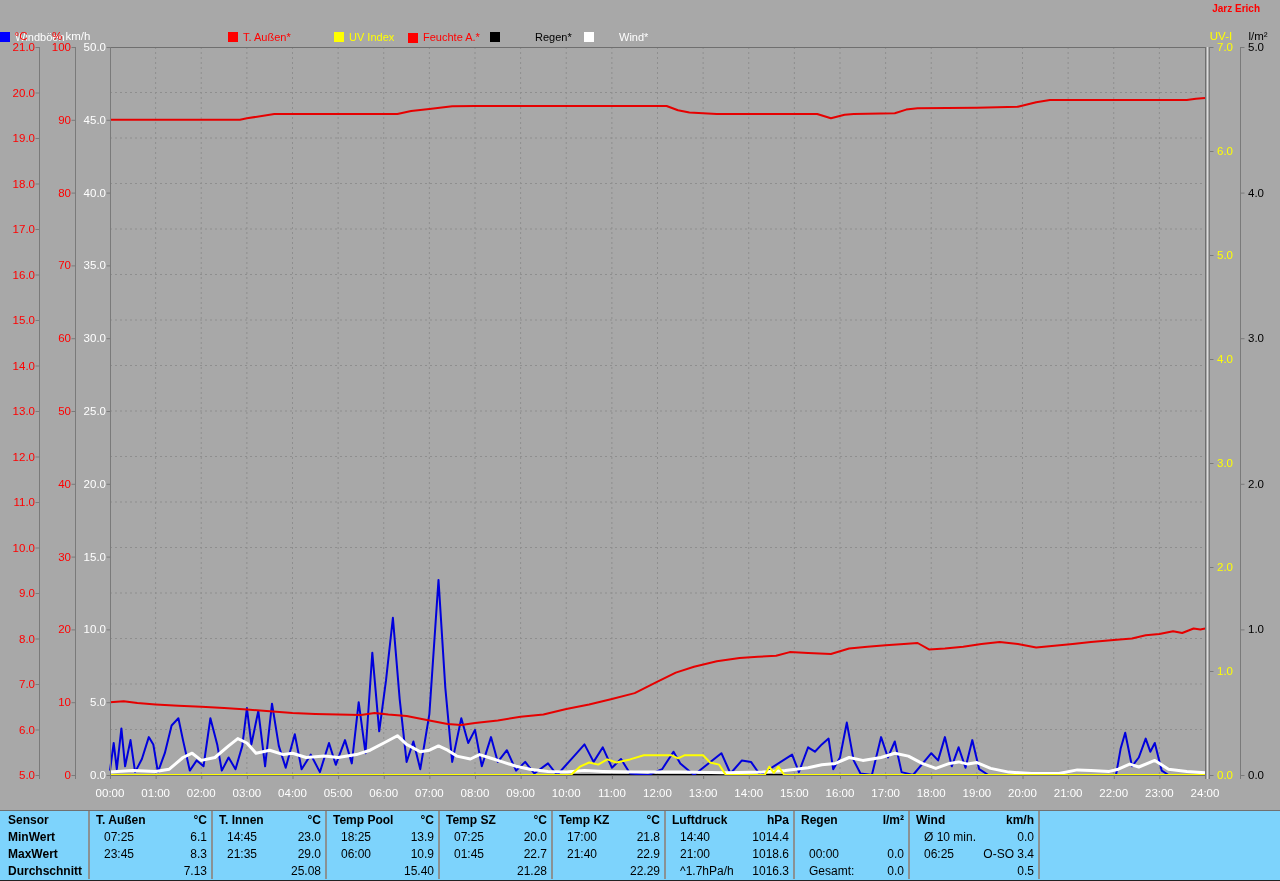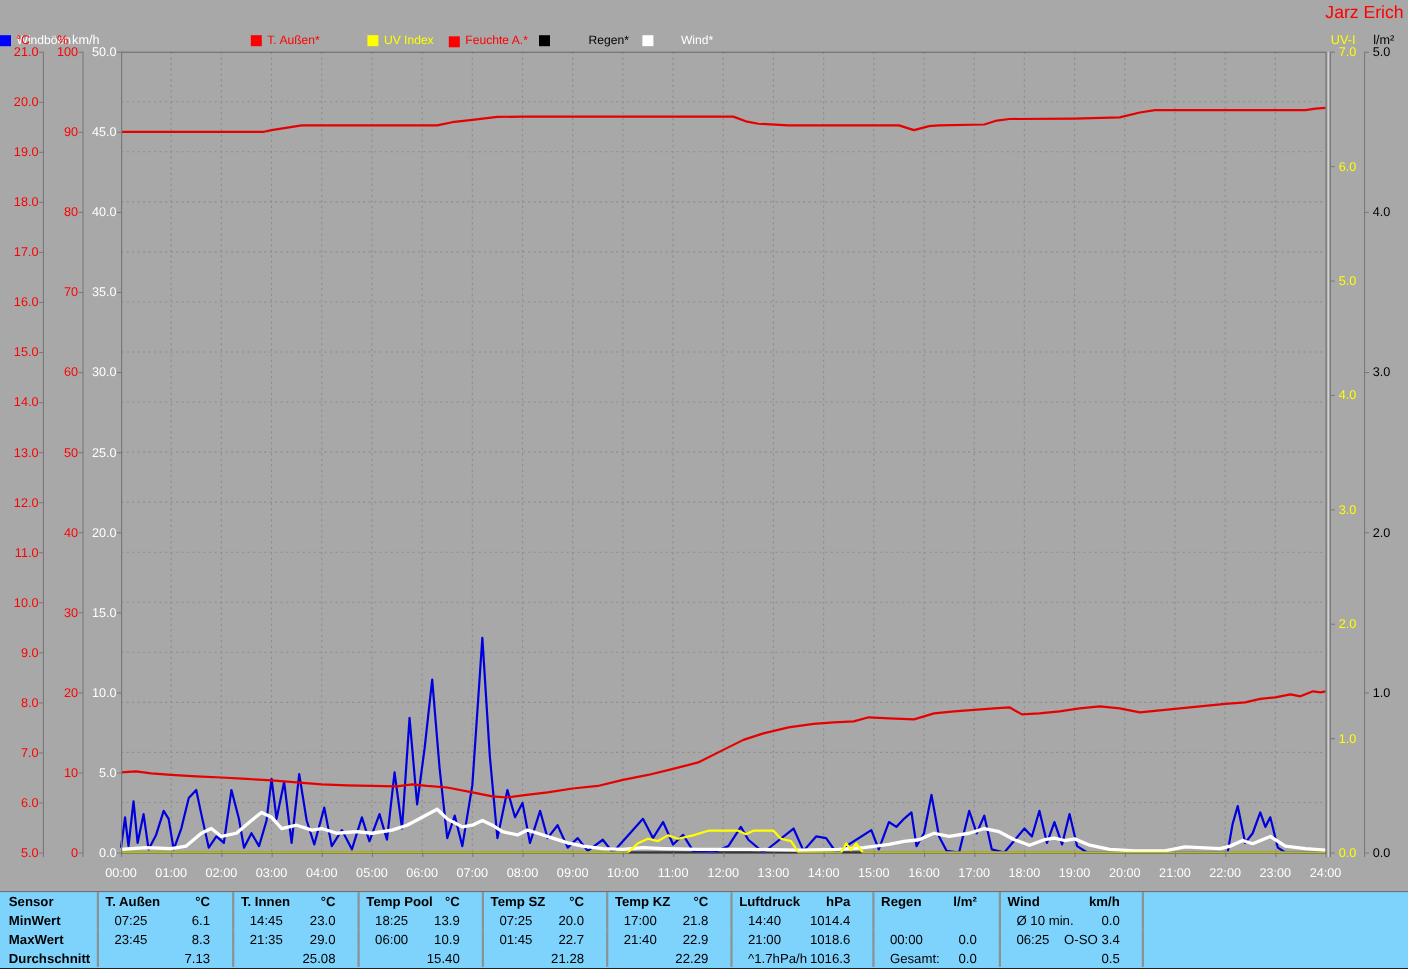--- a/index.html
+++ b/index.html
@@ -1,32 +1,32 @@
 <!DOCTYPE html>
 <html><head>
 <meta charset="utf-8">
 <style>
   html,body{margin:0;padding:0;background:#666;}
   .app{position:relative;width:1280px;height:881px;background:#a8a8a8;
        font-family:"Liberation Sans",sans-serif;overflow:hidden;}
   .title{position:absolute;top:5px;left:0;width:100%;text-align:center;
          color:#fff;font-size:14px;letter-spacing:.2px;}
-  .watermark{position:absolute;top:3px;right:4px;font-size:16px;font-weight:normal;}
+  .watermark{position:absolute;top:3px;right:20px;font-size:10px;font-weight:bold;}
   .legend-item{position:absolute;top:30px;height:13px;display:flex;align-items:center;font-size:11px;}
   .legend-item .swatch{width:10px;height:10px;margin-right:5px;display:inline-block;}
   .legend-item:nth-of-type(1){left:122px;} .legend-item:nth-of-type(2){left:228px;}
   .legend-item:nth-of-type(3){left:318px;padding-left:16px;} .legend-item:nth-of-type(4){left:408px;align-items:flex-end;}
   .legend-item:nth-of-type(5){left:490px;gap:30px;} .legend-item:nth-of-type(6){left:584px;gap:20px;}
   #chart-svg{position:absolute;left:0;top:0;}
   .stats{position:absolute;left:0;top:810px;width:1280px;height:69px;
          border-top:1px solid #707070;border-bottom:2px solid #222;
          display:grid;grid-template-columns:88px 123px 114px 113px 113px 113px 129px 115px 130px auto;
          grid-auto-rows:17px;font-size:12px;color:#000;align-items:center;}
   .stats .lab{font-weight:bold;padding-left:8px;}
-  .stats .cell{display:flex;justify-content:space-between;padding:0 20px 0 14px;
+  .stats .cell{display:flex;justify-content:space-between;padding:0 4px 0 14px;
                border-left:2px solid #8a9294;height:100%;align-items:center;}
   .stats .cell.hd{font-weight:bold;padding-left:6px;}
   .stats .filler{border-left:2px solid #8a9294;height:100%;}
   .stats span{white-space:pre;}
 </style>
 </head>
 <body>
 
 <div class="app" style="background: rgb(168, 168, 168);">
   <div class="watermark" style="color: rgb(255, 0, 0);">Jarz Erich</div>

